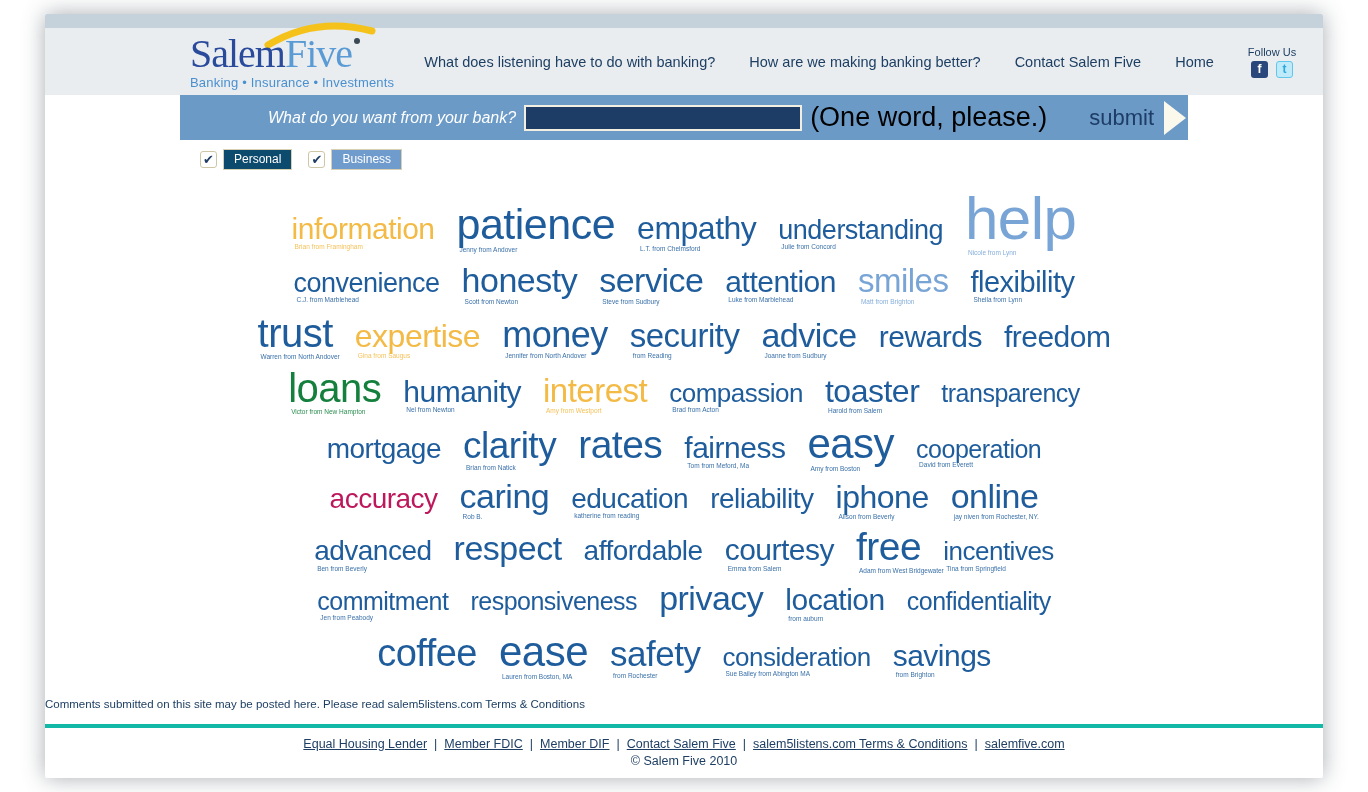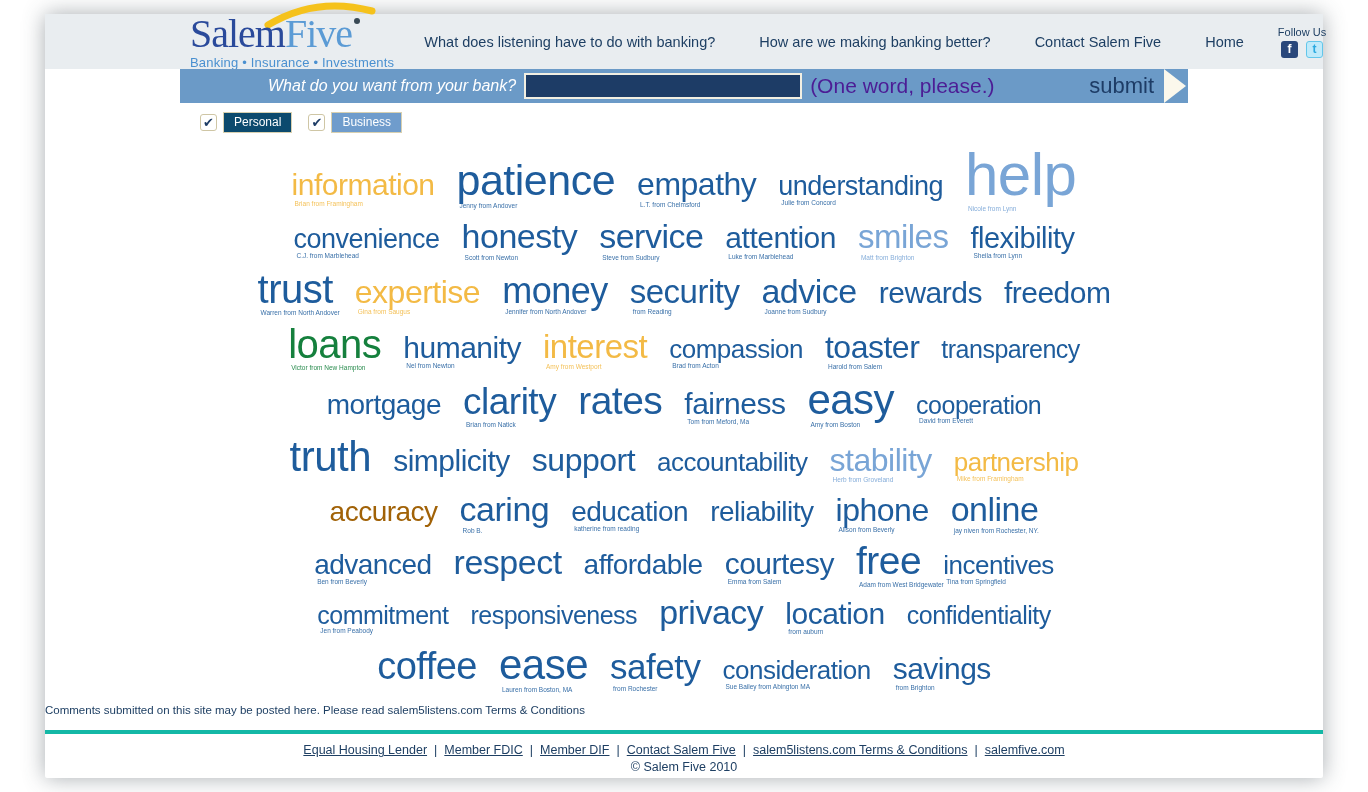--- a/index.html
+++ b/index.html
@@ -31,21 +31,21 @@
     padding: 0 148px 0 145px;
   }
   .logo { position: relative; line-height: 1; flex: 0 0 auto; cursor: pointer; }
   .logo-text { font-family: "Liberation Serif", serif; font-size: 40px; letter-spacing: -1px; white-space: nowrap; position: relative; }
   .logo-salem { color: #2a4a9b; }
   .logo-five { color: #5b9bd5; }
   .logo-dot { display: inline-block; width: 6px; height: 6px; background: #3a4a55; border-radius: 50%; vertical-align: top; margin: 4px 0 0 2px; }
   .logo-swoosh { position: absolute; top: -12px; left: 74px; pointer-events: none; }
   .logo-tagline { color: #4a90d0; font-size: 13px; margin-top: 2px; letter-spacing: 0.2px; white-space: nowrap; }
 
-  .nav { display: flex; align-items: center; flex: 1; justify-content: flex-end; gap: 44px; margin-left: 30px; }
+  .nav { display: flex; align-items: center; flex: 1; justify-content: flex-end; gap: 34px; margin-left: 30px; }
   .nav-item { color: #1e3f63; font-size: 14.5px; white-space: nowrap; text-decoration: none; cursor: pointer; }
 
   .follow { margin-left: 34px; flex: 0 0 auto; }
   .follow-label { color: #1e3f63; font-size: 11px; margin-bottom: 3px; }
   .social-row { display: flex; gap: 8px; justify-content: center; }
   .social-icon {
     width: 17px; height: 17px; border-radius: 3px;
     display: flex; align-items: center; justify-content: center;
     color: #fff; font-size: 12px; font-weight: bold; cursor: pointer;
   }
@@ -64,21 +64,21 @@
   }
   .banner-question { color: #ffffff; font-size: 16px; white-space: nowrap; font-style: italic; }
   .one-word-input {
     width: 278px; height: 26px;
     background: #1d3c66;
     border: 2px solid #f2efe2;
     margin: 0 8px;
     color: #ffffff; font-size: 15px; padding: 0 6px;
     outline: none;
   }
-  .banner-hint { color: #4c1d95; font-size: 21px; white-space: nowrap; }
+  .banner-hint { color: #000000; font-size: 27px; white-space: nowrap; }
   .banner-submit {
     margin-left: auto;
     color: #1d3c66; font-size: 22px;
     background: none; border: none; cursor: pointer;
     font-family: "Liberation Sans", sans-serif;
   }
   .submit-arrow {
     width: 0; height: 0; margin: 0 2px 0 10px; cursor: pointer;
     border-top: 17px solid transparent;
     border-bottom: 17px solid transparent;
@@ -228,29 +228,21 @@
       </div>
       <div class="cloud-row">
         <span class="cloud-word" style="font-size: 28px; color: rgb(30, 92, 156);">mortgage</span>
         <span class="cloud-word" style="font-size: 37px; color: rgb(30, 92, 156);">clarity<span class="cloud-attr">Brian from Natick</span></span>
         <span class="cloud-word" style="font-size: 39px; color: rgb(30, 92, 156);">rates</span>
         <span class="cloud-word" style="font-size: 30px; color: rgb(30, 92, 156);">fairness<span class="cloud-attr">Tom from Meford, Ma</span></span>
         <span class="cloud-word" style="font-size: 42px; color: rgb(30, 92, 156);">easy<span class="cloud-attr">Amy from Boston</span></span>
         <span class="cloud-word" style="font-size: 25px; color: rgb(30, 92, 156);">cooperation<span class="cloud-attr">David from Everett</span></span>
       </div>
       <div class="cloud-row">
-        <span class="cloud-word" style="font-size: 42px; color: rgb(30, 92, 156);">truth</span>
-        <span class="cloud-word" style="font-size: 30px; color: rgb(30, 92, 156);">simplicity</span>
-        <span class="cloud-word" style="font-size: 32px; color: rgb(30, 92, 156);">support</span>
-        <span class="cloud-word" style="font-size: 26px; color: rgb(30, 92, 156);">accountability</span>
-        <span class="cloud-word" style="font-size: 32px; color: rgb(121, 165, 214);">stability<span class="cloud-attr">Herb from Groveland</span></span>
-        <span class="cloud-word" style="font-size: 26px; color: rgb(243, 186, 69);">partnership<span class="cloud-attr">Mike from Framingham</span></span>
-      </div>
-      <div class="cloud-row">
-        <span class="cloud-word" style="font-size: 28px; color: #a16207;">accuracy</span>
+        <span class="cloud-word" style="font-size: 28px; color: #be185d;">accuracy</span>
         <span class="cloud-word" style="font-size: 34px; color: rgb(30, 92, 156);">caring<span class="cloud-attr">Rob B.</span></span>
         <span class="cloud-word" style="font-size: 28px; color: rgb(30, 92, 156);">education<span class="cloud-attr">katherine from reading</span></span>
         <span class="cloud-word" style="font-size: 28px; color: rgb(30, 92, 156);">reliability</span>
         <span class="cloud-word" style="font-size: 32px; color: rgb(30, 92, 156);">iphone<span class="cloud-attr">Alison from Beverly</span></span>
         <span class="cloud-word" style="font-size: 34px; color: rgb(30, 92, 156);">online<span class="cloud-attr">jay niven from Rochester, NY.</span></span>
       </div>
       <div class="cloud-row">
         <span class="cloud-word" style="font-size: 28px; color: rgb(30, 92, 156);">advanced<span class="cloud-attr">Ben from Beverly</span></span>
         <span class="cloud-word" style="font-size: 34px; color: rgb(30, 92, 156);">respect</span>
         <span class="cloud-word" style="font-size: 28px; color: rgb(30, 92, 156);">affordable</span>

